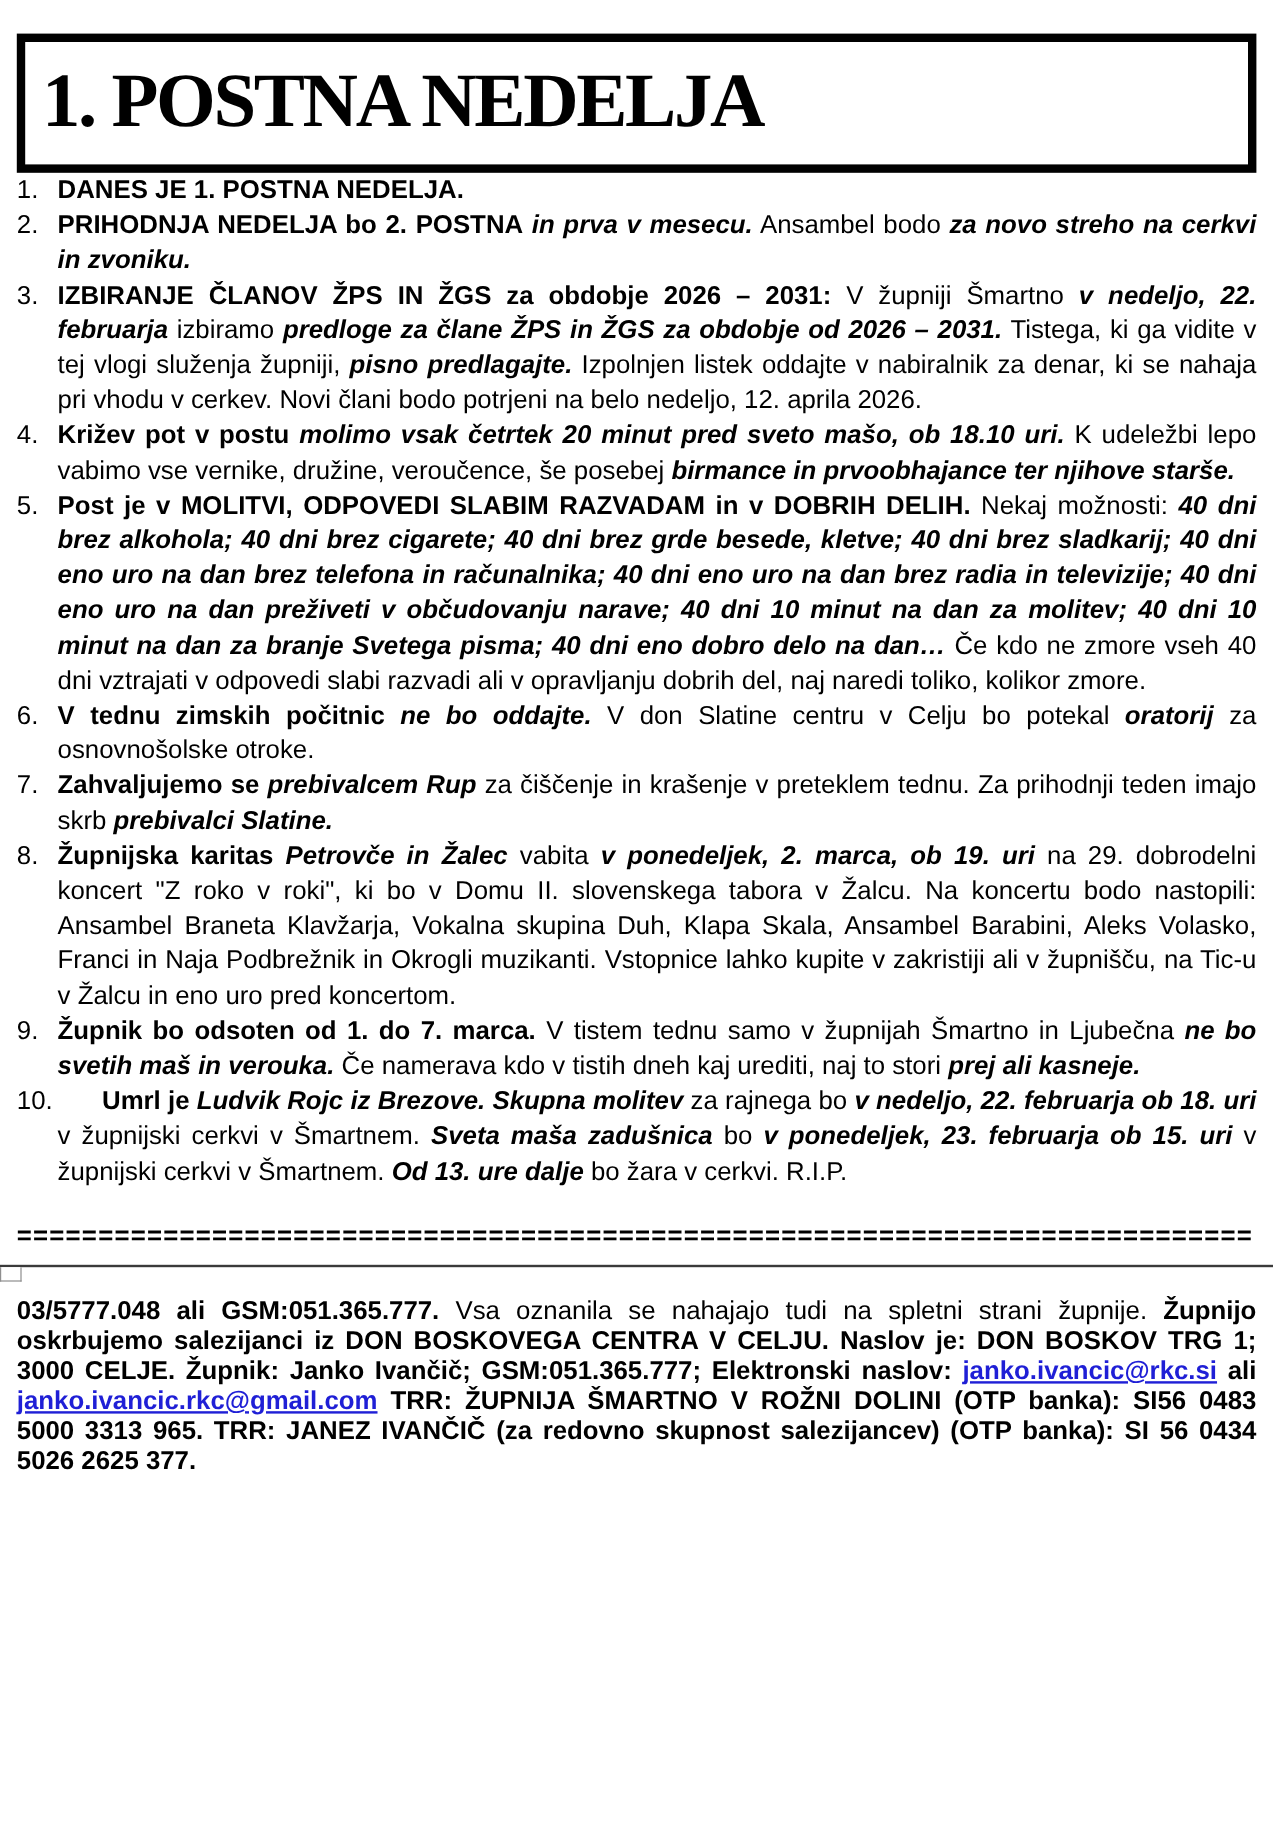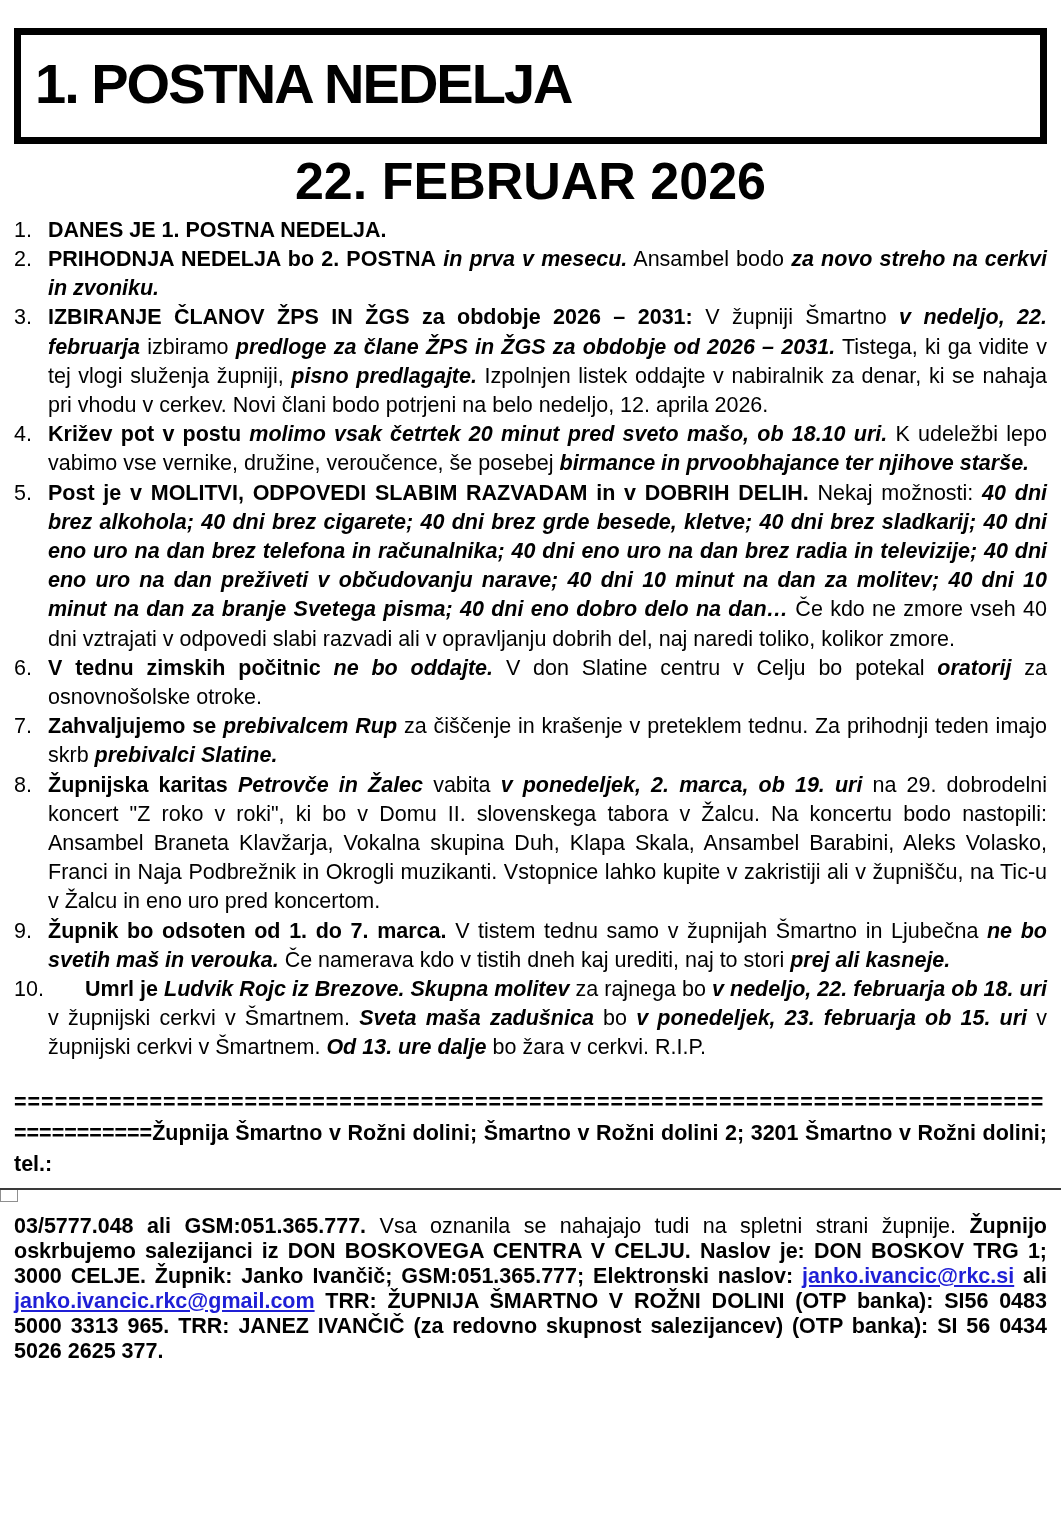--- a/index.html
+++ b/index.html
@@ -7,21 +7,21 @@
     width:1061px;height:1534px;background:#ffffff;overflow:hidden;
     font-family:"Liberation Sans",sans-serif;color:#000;
     -webkit-font-smoothing:antialiased;
   }
   .page{padding:0 14px;}
   .title-box{
     margin:28px 0 0 0;border:7px solid #000;
     padding:0 8px 4px 14px;height:98px;display:flex;align-items:center;overflow:hidden;
   }
   .title-box .title-text{
-    font-size:56px;font-weight:700;letter-spacing:-2px;white-space:nowrap;line-height:1;
+    font-size:64px;font-weight:700;letter-spacing:-2px;white-space:nowrap;line-height:1;font-family:Liberation Serif, serif;
   }
   .date-line{text-align:center;font-weight:700;font-size:52px;line-height:1.15;margin:8px 0 4px 0;}
   .list{font-size:21.5px;line-height:29.2px;}
   .item{position:relative;padding-left:34px;text-align:justify;}
   .item .num{position:absolute;left:0;top:0;}
   .item .body.first-indent{text-indent:37px;}
   .st-bu{font-weight:700;}
   .st-b{font-weight:700;}
   .st-bi{font-weight:700;font-style:italic;}
   .st-r{font-weight:400;}
@@ -35,21 +35,20 @@
 </style>
 </head>
 <body>
 
 <div class="page">
 
   <div class="title-box">
     <span class="title-text">1. POSTNA NEDELJA</span>
   </div>
 
-  <div class="date-line">22. FEBRUAR 2026</div>
 
   <div class="list" id="list">
       <div class="item">
         <span class="num">1.</span>
         <div class="body"><span class="st-bu">DANES JE 1. POSTNA NEDELJA.</span></div>
       </div>
       <div class="item">
         <span class="num">2.</span>
         <div class="body"><span class="st-bu">PRIHODNJA NEDELJA bo 2. POSTNA</span> <span class="st-bi">in prva v mesecu.</span> <span class="st-r">Ansambel bodo</span> <span class="st-bi">za novo streho na cerkvi in zvoniku.</span></div>
       </div>
@@ -82,21 +81,20 @@
         <div class="body"><span class="st-bu">Župnik bo odsoten od 1. do 7. marca.</span> <span class="st-r">V tistem tednu samo v župnijah Šmartno in Ljubečna</span> <span class="st-bi">ne bo svetih maš in verouka.</span> <span class="st-r">Če namerava kdo v tistih dneh kaj urediti, naj to stori</span> <span class="st-bi">prej ali kasneje.</span></div>
       </div>
       <div class="item">
         <span class="num">10.</span>
         <div class="body first-indent"><span class="st-bu">Umrl je</span> <span class="st-bi">Ludvik Rojc iz Brezove. Skupna molitev</span> <span class="st-r">za rajnega bo</span> <span class="st-bi">v nedeljo, 22. februarja ob 18. uri</span> <span class="st-r">v župnijski cerkvi v Šmartnem.</span> <span class="st-bi">Sveta maša zadušnica</span> <span class="st-r">bo</span> <span class="st-bi">v ponedeljek, 23. februarja ob 15. uri</span> <span class="st-r">v župnijski cerkvi v Šmartnem.</span> <span class="st-bi">Od 13. ure dalje</span> <span class="st-r">bo žara v cerkvi. R.I.P.</span></div>
       </div>
     </div>
 
   <div class="sep">
     <div class="eq-line">============================================================================</div>
-    <div class="parish-line" id="parish-line"><span class="st-b">===========</span><span class="st-bu">Župnija Šmartno v Rožni dolini;</span> <span class="st-b">Šmartno v Rožni dolini 2; 3201 Šmartno v Rožni dolini; tel.:</span></div>
   </div>
 
   <div class="pagebreak">
     <div class="pb-notch"></div>
   </div>
 
   <div class="footer" id="footer"><span class="st-b">03/5777.048 ali GSM:051.365.777.</span> <span class="st-r">Vsa oznanila se nahajajo tudi na spletni strani župnije.</span> <span class="st-bu">Župnijo oskrbujemo salezijanci iz DON BOSKOVEGA CENTRA V CELJU.</span> <span class="st-b">Naslov je: DON BOSKOV TRG 1; 3000 CELJE. Župnik: Janko Ivančič; GSM:051.365.777; Elektronski naslov:</span> <span class="st-lk" style="color: rgb(31, 31, 214);">janko.ivancic@rkc.si</span> <span class="st-b">ali</span> <span class="st-lk" style="color: rgb(31, 31, 214);">janko.ivancic.rkc@gmail.com</span> <span class="st-b">TRR: ŽUPNIJA ŠMARTNO V ROŽNI DOLINI (OTP banka): SI56 0483 5000 3313 965. TRR: JANEZ IVANČIČ (za redovno skupnost salezijancev) (OTP banka): SI 56 0434 5026 2625 377.</span></div>
 
 </div>
 

